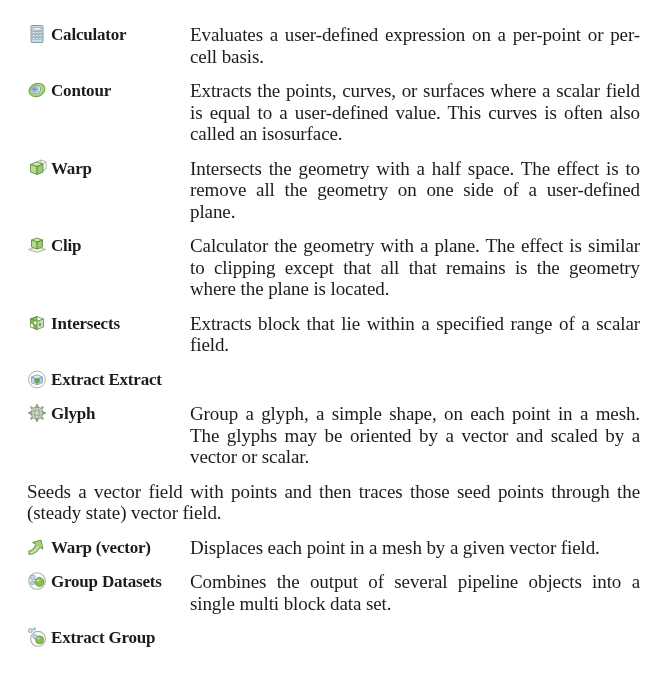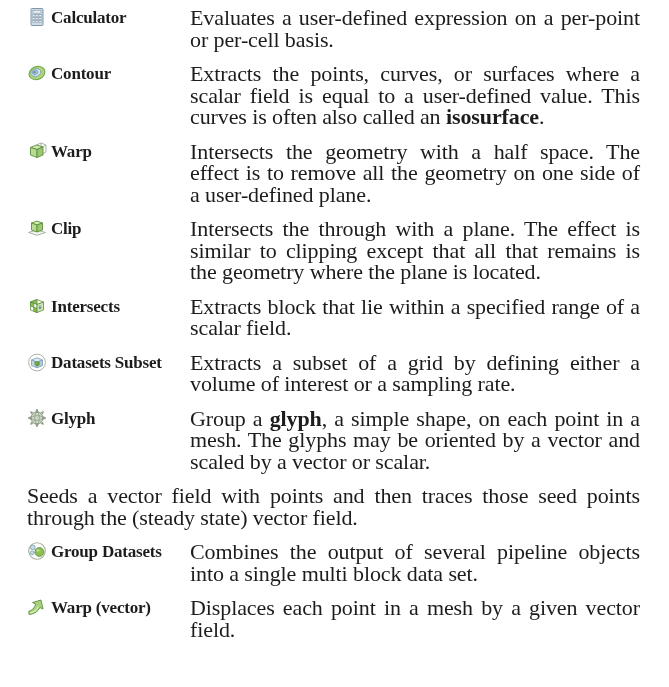--- a/index.html
+++ b/index.html
@@ -10,21 +10,21 @@
   body {
     width: 669px;
     height: 687px;
     overflow: hidden;
     font-family: "Liberation Serif", "DejaVu Serif", serif;
     color: #1c1c1c;
   }
   .filter-table {
     box-sizing: border-box;
     width: 669px;
-    padding: 7px 29px 0 27px;
+    padding: 24px 29px 0 27px;
   }
   .row {
     display: flex;
     align-items: flex-start;
     margin-bottom: 13px;
   }
   .cell-label {
     flex: 0 0 163px;
     width: 163px;
     display: flex;
@@ -44,26 +44,26 @@
   }
   .name {
     font-weight: bold;
     font-size: 17px;
     line-height: 21.5px;
     white-space: nowrap;
     letter-spacing: -0.2px;
   }
   .cell-desc {
     flex: 1 1 auto;
-    font-size: 22px;
+    font-size: 19px;
     line-height: 21.5px;
     text-align: justify;
     letter-spacing: -0.1px;
   }
-  .cell-desc b { font-weight: bold; }
+  .cell-desc b { font-weight: normal; }
 </style>
 </head>
 <body>
 
 <svg width="0" height="0" style="position:absolute" aria-hidden="true">
   <defs>
     <symbol id="sym-calculator-icon" viewBox="0 0 20 20">
       <rect x="4" y="1.5" width="12" height="17" rx="1" fill="#ccdbe6" stroke="#7f98a9" stroke-width="1"></rect>
       <rect x="6" y="3.5" width="8" height="2.6" fill="#eef4f8" stroke="#7f98a9" stroke-width="0.6"></rect>
       <g fill="#f6f9fb" stroke="#7f98a9" stroke-width="0.6">
@@ -227,21 +227,21 @@
 
   <div class="row">
     <div class="cell-label">
       <span class="icon">
           <svg viewBox="0 0 20 20">
             <use href="#sym-slice-icon"></use>
           </svg>
         </span>
       <span class="name">Clip</span>
     </div>
-    <div class="cell-desc"><span>Intersects the through with a plane. The effect is similar to clipping except that all that remains is the geometry where the plane is located.</span></div>
+    <div class="cell-desc"><span>Calculator the geometry with a plane. The effect is similar to clipping except that all that remains is the geometry where the plane is located.</span></div>
   </div>
 
   <div class="row">
     <div class="cell-label">
       <span class="icon">
           <svg viewBox="0 0 20 20">
             <use href="#sym-threshold-icon"></use>
           </svg>
         </span>
       <span class="name">Intersects</span>
@@ -249,23 +249,22 @@
     <div class="cell-desc"><span>Extracts block that lie within a specified range of a scalar field.</span></div>
   </div>
 
   <div class="row">
     <div class="cell-label">
       <span class="icon">
           <svg viewBox="0 0 20 20">
             <use href="#sym-extract-subset-icon"></use>
           </svg>
         </span>
-      <span class="name">Datasets Subset</span>
-    </div>
-    <div class="cell-desc"><span>Extracts a subset of a grid by defining either a volume of interest or a sampling rate.</span></div>
+      <span class="name">Extract Extract</span>
+    </div>
   </div>
 
   <div class="row">
     <div class="cell-label">
       <span class="icon">
           <svg viewBox="0 0 20 20">
             <use href="#sym-glyph-icon"></use>
           </svg>
         </span>
       <span class="name">Glyph</span>
@@ -274,35 +273,43 @@
   </div>
 
   <div class="row">
     <div class="cell-desc"><span>Seeds a vector field with points and then traces those seed points through the (steady state) vector field.</span></div>
   </div>
 
   <div class="row">
     <div class="cell-label">
       <span class="icon">
           <svg viewBox="0 0 20 20">
+            <use href="#sym-warp-vector-icon"></use>
+          </svg>
+        </span>
+      <span class="name">Warp (vector)</span>
+    </div>
+    <div class="cell-desc"><span>Displaces each point in a mesh by a given vector field.</span></div>
+  </div>
+
+  <div class="row">
+    <div class="cell-label">
+      <span class="icon">
+          <svg viewBox="0 0 20 20">
             <use href="#sym-group-datasets-icon"></use>
           </svg>
         </span>
       <span class="name">Group Datasets</span>
     </div>
     <div class="cell-desc"><span>Combines the output of several pipeline objects into a single multi block data set.</span></div>
   </div>
 
   <div class="row">
     <div class="cell-label">
       <span class="icon">
           <svg viewBox="0 0 20 20">
-            <use href="#sym-warp-vector-icon"></use>
-          </svg>
-        </span>
-      <span class="name">Warp (vector)</span>
-    </div>
-    <div class="cell-desc"><span>Displaces each point in a mesh by a given vector field.</span></div>
-  </div>
-
-  <div class="row">
+            <use href="#sym-extract-group-icon"></use>
+          </svg>
+        </span>
+      <span class="name">Extract Group</span>
+    </div>
   </div>
 </div>
 
 </body></html>

